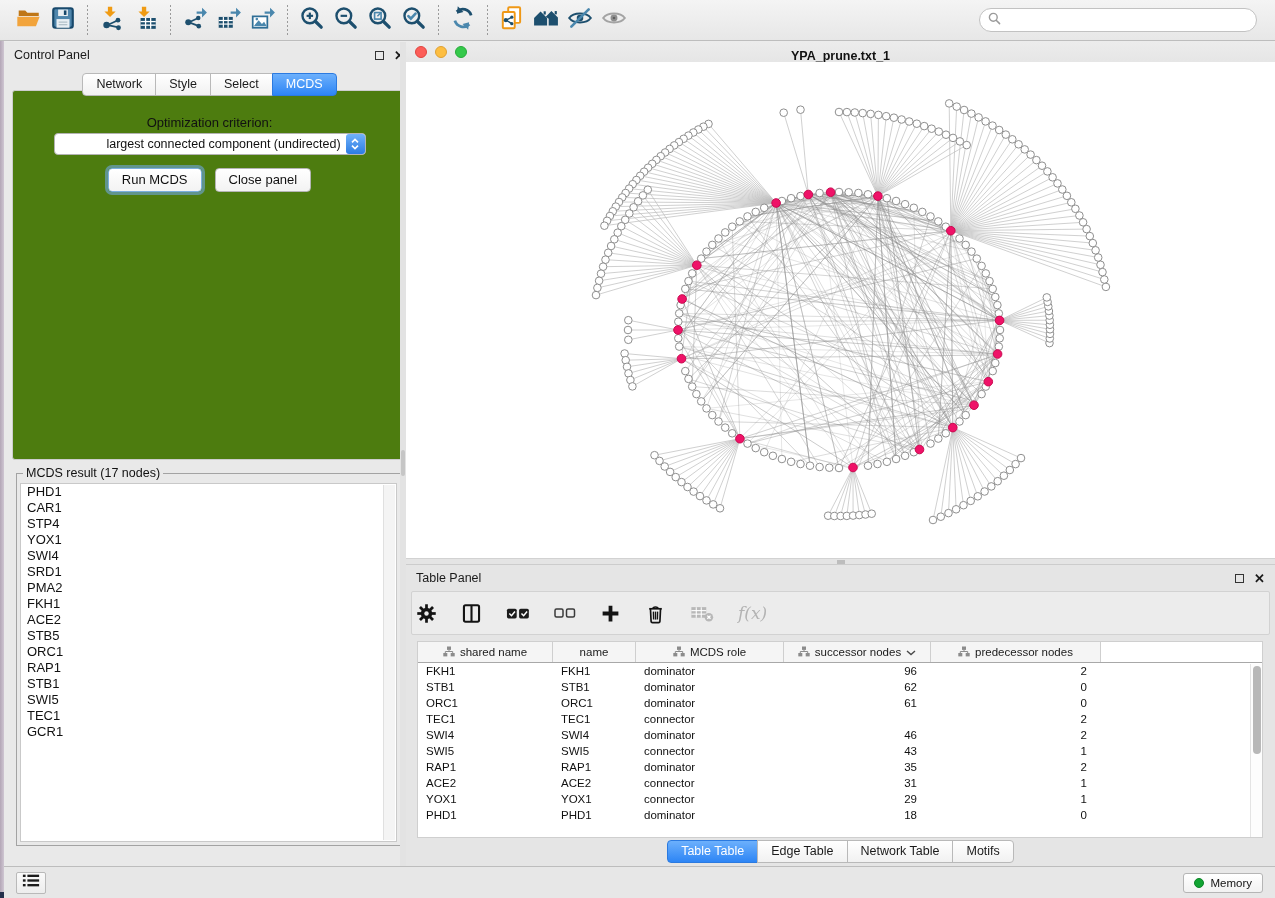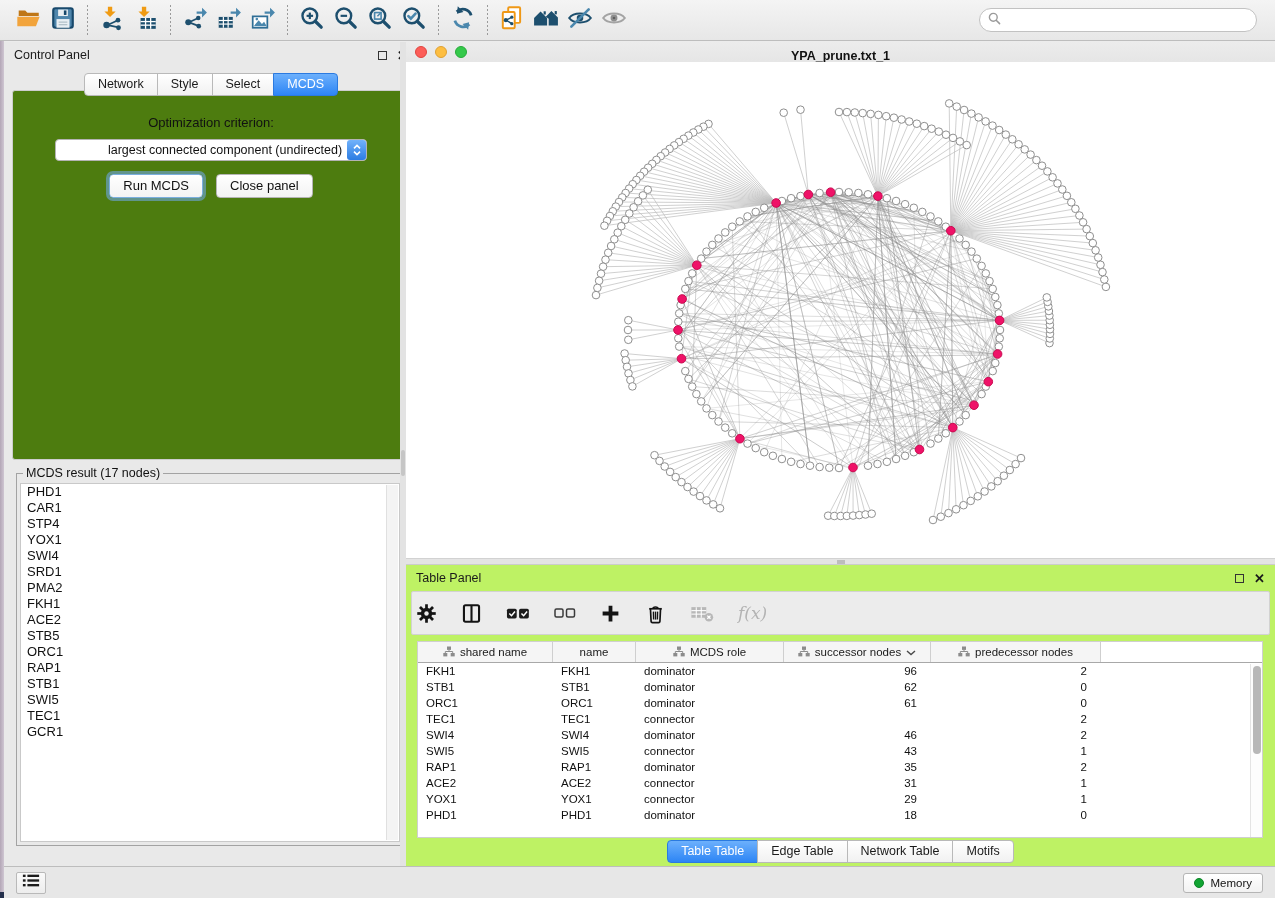--- a/index.html
+++ b/index.html
@@ -20,38 +20,38 @@
     background-image:linear-gradient(#9a9a9a 40%, transparent 40%);
     background-size:1px 4px; }
   .search-wrap { margin-left:auto; margin-right:8px; width:278px; height:24px;
     background:#fff; border:1px solid #c2c2c2; border-radius:12px;
     display:flex; align-items:center; padding:0 8px; }
   .search-wrap svg { width:13px; height:13px; margin-right:5px; }
   .search-input { border:none; outline:none; flex:1; font-size:12px; background:transparent; }
 
   
   .control-panel { position:absolute; top:42px; left:4px; width:416px; bottom:32px;
-    background:#e9e9e9; border-right:2px solid #14b8a6; }
+    background:#e9e9e9; border-right:5px solid #14b8a6; }
   .panel-header { height:26px; display:flex; align-items:center;
     font-size:12.5px; color:#1a1a1a; padding:0 10px; }
   .panel-header .spacer { flex:1; }
   .float-box { width:9px; height:9px; border:1.5px solid #333; display:inline-block; margin-right:10px; }
   .close-x { font-size:13px; font-weight:bold; color:#1a1a1a; line-height:1; }
 
   .cp-tabs { position:absolute; top:31px; left:0; right:0; display:flex; justify-content:center; z-index:3; }
   .tab { background:linear-gradient(#ffffff,#f1f1f1); border:1px solid #b9b9b9; margin-left:-1px;
     font-size:12.5px; color:#1a1a1a; padding:3px 13px 4px; cursor:default; }
   .tab:first-child { border-radius:4px 0 0 4px; margin-left:0; }
   .tab:last-child { border-radius:0 4px 4px 0; }
   .tab.active { background:linear-gradient(#6cb0fc,#2d85f5); border-color:#2b7ae0; color:#fff; }
 
   .inner-panel { position:absolute; top:48px; left:8px; right:8px; height:370px;
     background:#4d7c0f; border:1px solid #cdcdcd; border-radius:3px; text-align:center; }
   .opt-label { margin-top:24px; font-size:13px; color:#111; }
-  .dropdown { margin:9px auto 0; width:312px; height:22px; background:#fff;
+  .dropdown { margin:3px auto 0; width:312px; height:22px; background:#fff;
     border:1px solid #b3b3b3; border-radius:4px; display:flex; align-items:center;padding-left:41px; }
   .dropdown-value { flex:1; font-size:12.5px; color:#111; text-align:center; padding-left:6px;
     white-space:nowrap; overflow:hidden; }
   .dropdown-stepper { width:19px; height:20px; margin-right:0px; border-radius:3px;
     background:linear-gradient(#71b2fb,#2c7ce2); display:flex; align-items:center; justify-content:center; }
   .dropdown-stepper svg { width:10px; height:14px; }
   .btn-row { margin-top:13px; display:flex; justify-content:center; gap:13px; }
   .btn { background:linear-gradient(#ffffff,#f3f3f3); border:1px solid #b5b5b5; border-radius:4px;
     font-size:13px; color:#111; padding:3px 13px 4px; }
   .btn.focus-ring { border-color:#7aaede; box-shadow:0 0 0 3px rgba(115,170,245,.55); }
@@ -82,21 +82,21 @@
   .net-title { font-size:12.5px; font-weight:700; color:#111; }
   .net-canvas { position:absolute; top:20px; bottom:0; left:0; right:0; background:#fff; }
   .net-canvas svg { width:100%; height:100%; display:block; }
 
   .h-splitter { position:absolute; top:516px; left:0; right:0; height:7px; background:#e4e4e4;
     border-top:1px solid #d2d2d2; border-bottom:1px solid #cccccc; }
   .h-splitter .handle { position:absolute; left:50%; top:1px; width:8px; height:4px;
     margin-left:-4px; background:#bdbdbd; }
 
   
-  .table-panel { position:absolute; top:523px; left:0; right:0; bottom:0; background:#bef264; }
+  .table-panel { position:absolute; top:523px; left:0; right:0; bottom:0; background:#e5e5e5; }
   .table-toolbar { position:absolute; top:26px; left:5px; right:5px; height:44px;
     background:#ececec; border:1px solid #d2d2d2; border-radius:2px;
     display:flex; align-items:center; gap:24px; padding-left:4px; }
   .tt-btn { display:flex; align-items:center; justify-content:center; }
   .tt-btn svg { display:block; }
   .fx { font-family:"DejaVu Serif", serif; font-style:italic; font-size:17px; color:#b3b3b3; }
 
   .table-wrap { position:absolute; top:76px; left:11px; right:12px; bottom:28px;
     background:#fff; border:1px solid #cfcfcf; overflow:hidden; }
   .thead { display:flex; height:21px; border-bottom:1px solid #a8a8a8; background:#f5f5f5; }

